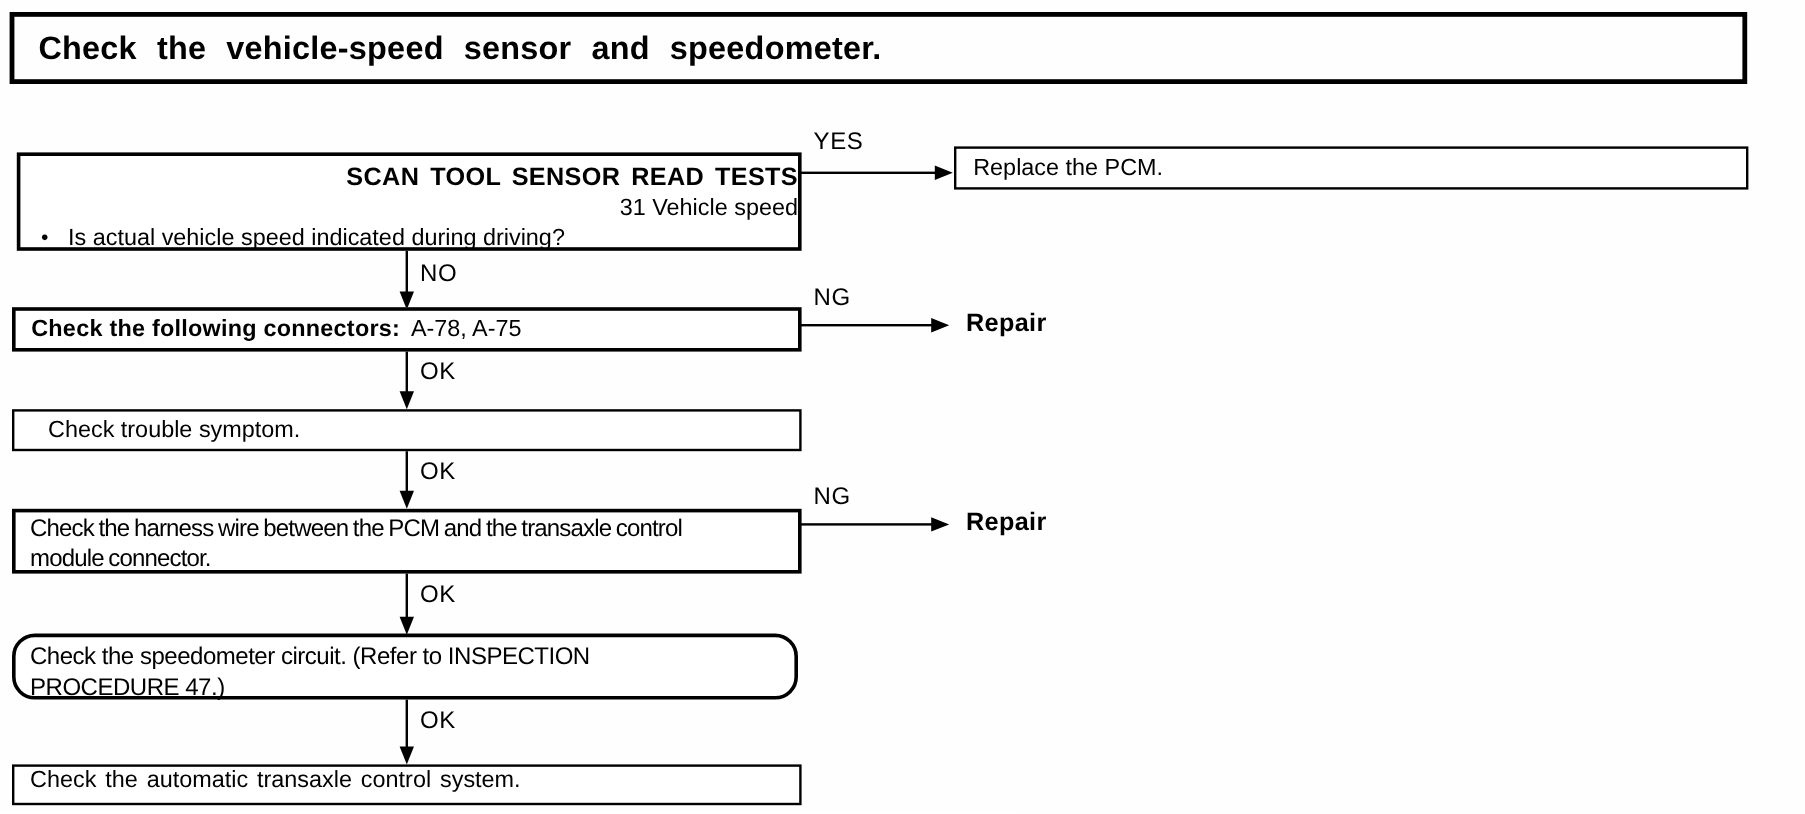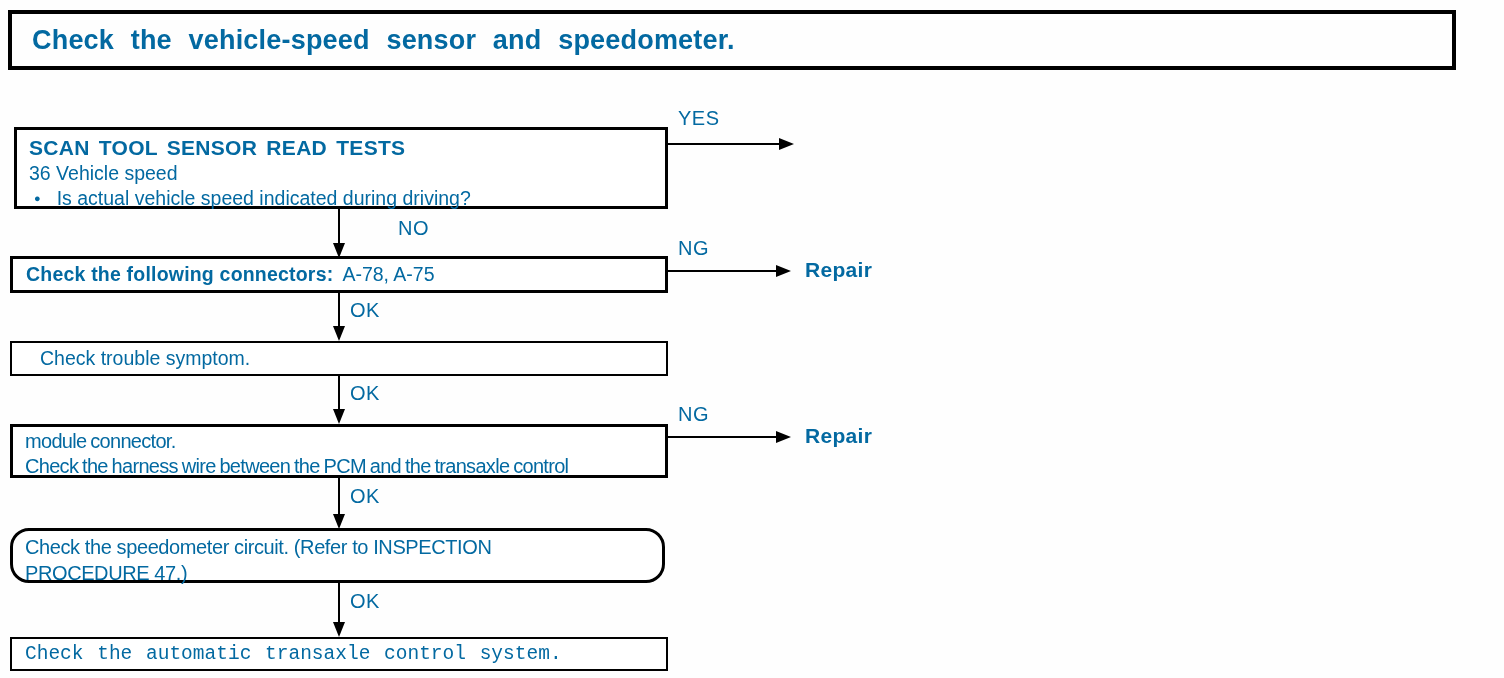--- a/index.html
+++ b/index.html
@@ -2,21 +2,21 @@
 <html><head>
 <meta charset="utf-8">
 <style>
   * { margin:0; padding:0; box-sizing:border-box; }
   html,body { background:#ffffff; }
   .stage {
     position:relative;
     width:1504px; height:678px;
     background:#fefefe;
     font-family:"Liberation Sans", sans-serif;
-    color:#0369a1;
+    color:#000000;
     overflow:hidden;
   }
   .abs { position:absolute; }
 
   
   .title-box {
     left:8px; top:10px; width:1448px; height:60px;
     border:4px solid #000;
     display:flex; align-items:center;
     padding-left:20px;
@@ -27,37 +27,37 @@
   }
 
   
   .node {
     border:3px solid #000;
     background:#fff;
     font-size:19.5px;
   }
   .thin { border-width:2px; }
 
-  .node-scan { left:14px; top:127px; width:654px; height:82px; padding:5px 0 0 12px; }
+  .node-scan { left:14px; top:127px; width:654px; height:82px; padding:5px 0 0 12px;text-align:right; }
   .node-scan .h1 { font-size:21px; font-weight:bold; letter-spacing:0.3px; word-spacing:3px; line-height:26px; }
   .node-scan .l2 { font-size:19.5px; line-height:25px; }
   .node-scan .l3 { display:flex; align-items:center; font-size:19.5px; line-height:25px; }
   .node-scan .bullet { font-size:11px; margin:0 16px 0 5px; }
 
   .node-pcm  { left:795px; top:122px; width:662px; height:36px; display:flex; align-items:center; padding-left:14px; }
   .node-conn { left:10px; top:256px; width:658px; height:37px; display:flex; align-items:center; padding-left:13px; }
   .node-conn .b { font-weight:bold; letter-spacing:0.2px; }
   .node-conn .v { margin-left:9px; }
   .node-symptom  { left:10px; top:341px; width:658px; height:35px; display:flex; align-items:center; padding-left:28px; }
   .node-harness  { left:10px; top:424px; width:658px; height:54px; padding:2px 0 0 12px;
                    font-size:20px; line-height:25px; letter-spacing:-0.7px; word-spacing:-1px; }
   .node-speedo   { left:10px; top:528px; width:655px; height:55px; padding:3px 0 0 12px;
                    font-size:20px; line-height:26px; letter-spacing:-0.4px;border-radius:19px; }
-  .node-trans    { left:10px; top:637px; width:658px; height:34px; display:flex; align-items:center;
-                   padding-left:13px; word-spacing:2px;font-family:Liberation Mono, monospace; }
+  .node-trans    { left:10px; top:637px; width:658px; height:34px; display:flex; 
+                   padding-left:13px; word-spacing:2px; }
 
   
   .hline { height:2px; background:#000; }
   .vline { width:2px;  background:#000; }
   .head-right {
     width:0; height:0;
     border-top:6px solid transparent;
     border-bottom:6px solid transparent;
     border-left:15px solid #000;
   }
@@ -74,34 +74,37 @@
 <body>
 
 <div class="stage">
 
   <div class="abs title-box">
     <span class="txt">Check the vehicle-speed sensor and speedometer.</span>
   </div>
 
   <div class="abs node node-scan">
     <div class="h1">SCAN TOOL SENSOR READ TESTS</div>
-    <div class="l2">36 Vehicle speed</div>
+    <div class="l2">31 Vehicle speed</div>
     <div class="l3">
       <span class="bullet">●</span>
       <span>Is actual vehicle speed indicated during driving?</span>
     </div>
   </div>
 
   <div class="abs branch-label" style="left:678px; top:107px;">YES</div>
   <div class="abs hline" style="left:667px; top:143px; width:113px;"></div>
   <div class="abs head-right" style="left:779px; top:138px;"></div>
+  <div class="abs node thin node-pcm">
+    <span>Replace the PCM.</span>
+  </div>
 
   <div class="abs vline" style="left:338px; top:209px; height:37px;"></div>
   <div class="abs head-down" style="left:333px; top:243px;"></div>
-  <div class="abs branch-label" style="left:350px; top:217px;margin-left:48px;">NO</div>
+  <div class="abs branch-label" style="left:350px; top:217px;">NO</div>
 
   <div class="abs node node-conn">
     <span class="b">Check the following connectors:</span>
     <span class="v">A-78, A-75</span>
   </div>
 
   <div class="abs branch-label" style="left:678px; top:237px;">NG</div>
   <div class="abs hline" style="left:667px; top:270px; width:110px;"></div>
   <div class="abs head-right" style="left:776px; top:265px;"></div>
   <div class="abs action-label" style="left:805px; top:258px;">Repair</div>
@@ -112,22 +115,22 @@
 
   <div class="abs node thin node-symptom">
     <span>Check trouble symptom.</span>
   </div>
 
   <div class="abs vline" style="left:338px; top:376px; height:35px;"></div>
   <div class="abs head-down" style="left:333px; top:409px;"></div>
   <div class="abs branch-label" style="left:350px; top:382px;">OK</div>
 
   <div class="abs node node-harness">
+    <div>Check the harness wire between the PCM and the transaxle control</div>
     <div>module connector.</div>
-    <div>Check the harness wire between the PCM and the transaxle control</div>
   </div>
 
   <div class="abs branch-label" style="left:678px; top:403px;">NG</div>
   <div class="abs hline" style="left:667px; top:436px; width:110px;"></div>
   <div class="abs head-right" style="left:776px; top:431px;"></div>
   <div class="abs action-label" style="left:805px; top:424px;">Repair</div>
 
   <div class="abs vline" style="left:338px; top:478px; height:38px;"></div>
   <div class="abs head-down" style="left:333px; top:514px;"></div>
   <div class="abs branch-label" style="left:350px; top:485px;">OK</div>

